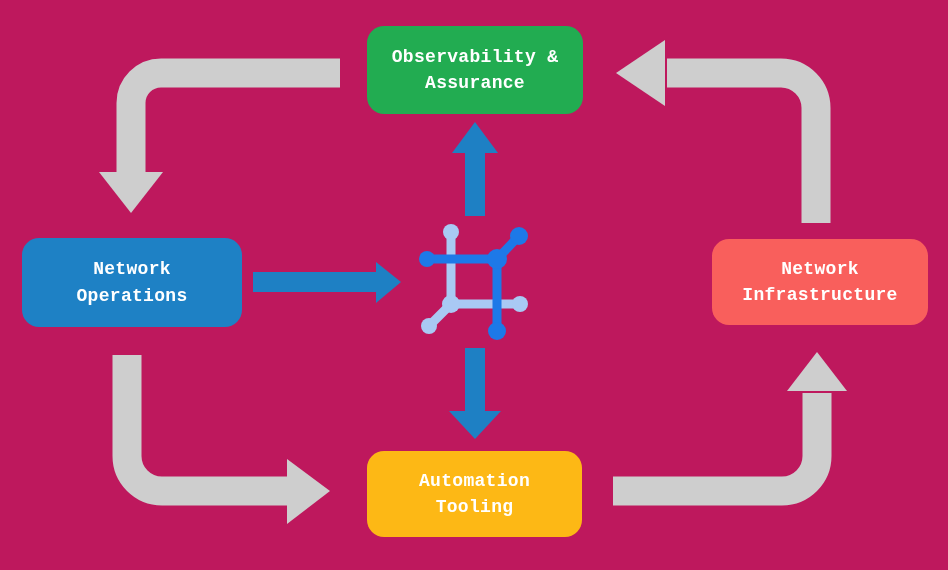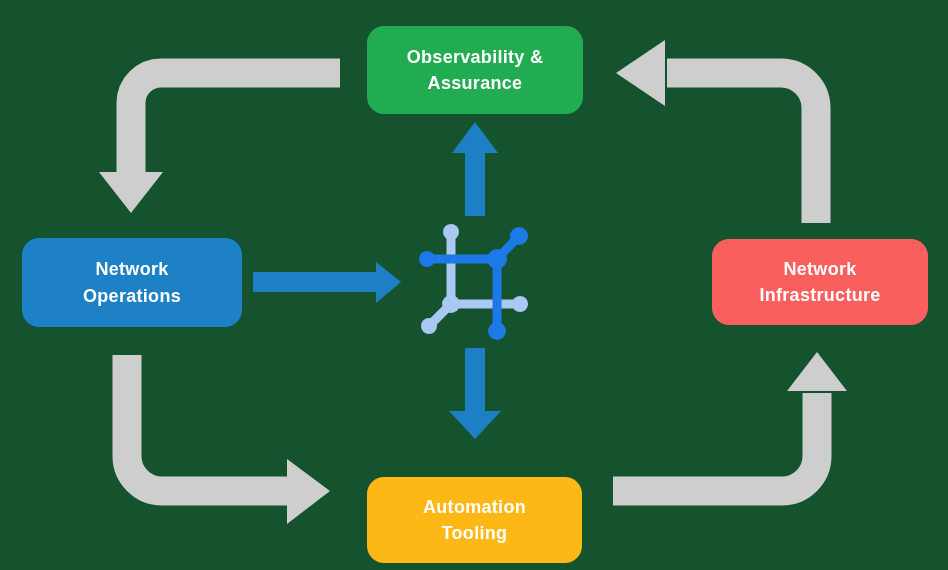--- a/index.html
+++ b/index.html
@@ -22,21 +22,21 @@
   #node-operations{left:22px;top:238px;width:220px;height:89px;}
   #node-infrastructure{left:712px;top:239px;width:216px;height:86px;}
   #node-automation{left:367px;top:451px;width:215px;height:86px;}
   .gray-shaft{fill:none;stroke-width:29;}
   .blue-shaft{fill:none;stroke-width:20;}
   .icon-line{fill:none;stroke-width:9;stroke-linecap:round;}
 </style>
 </head>
 <body>
 
-<div class="canvas" style="background-color: #14532d; color: rgb(255, 255, 255);">
+<div class="canvas" style="background-color: #be185d; color: rgb(255, 255, 255); font-family: Liberation Mono, monospace;">
 
   <svg class="arrow-layer" width="948" height="570" viewBox="0 0 948 570">
 
     <g>
       <path class="gray-shaft" d="M 340 73 L 161 73 A 30 30 0 0 0 131 103 L 131 174" style="stroke: rgb(206, 206, 206);"></path>
       <polygon points="99,172 163,172 131,213" style="fill: rgb(206, 206, 206);"></polygon>
     </g>
 
     <g>
       <path class="gray-shaft" d="M 127 355 L 127 456 A 35 35 0 0 0 162 491 L 289 491" style="stroke: rgb(206, 206, 206);"></path>
@@ -96,18 +96,18 @@
   <div class="node" id="node-operations" style="background-color: rgb(30, 129, 197);">
     <span class="node-label">Network
 Operations</span>
   </div>
 
   <div class="node" id="node-infrastructure" style="background-color: rgb(249, 95, 92);">
     <span class="node-label">Network
 Infrastructure</span>
   </div>
 
-  <div class="node" id="node-automation" style="background-color: rgb(253, 184, 21); margin-top: 26px;">
+  <div class="node" id="node-automation" style="background-color: rgb(253, 184, 21);">
     <span class="node-label">Automation
 Tooling</span>
   </div>
 
 </div>
 
 </body></html>

